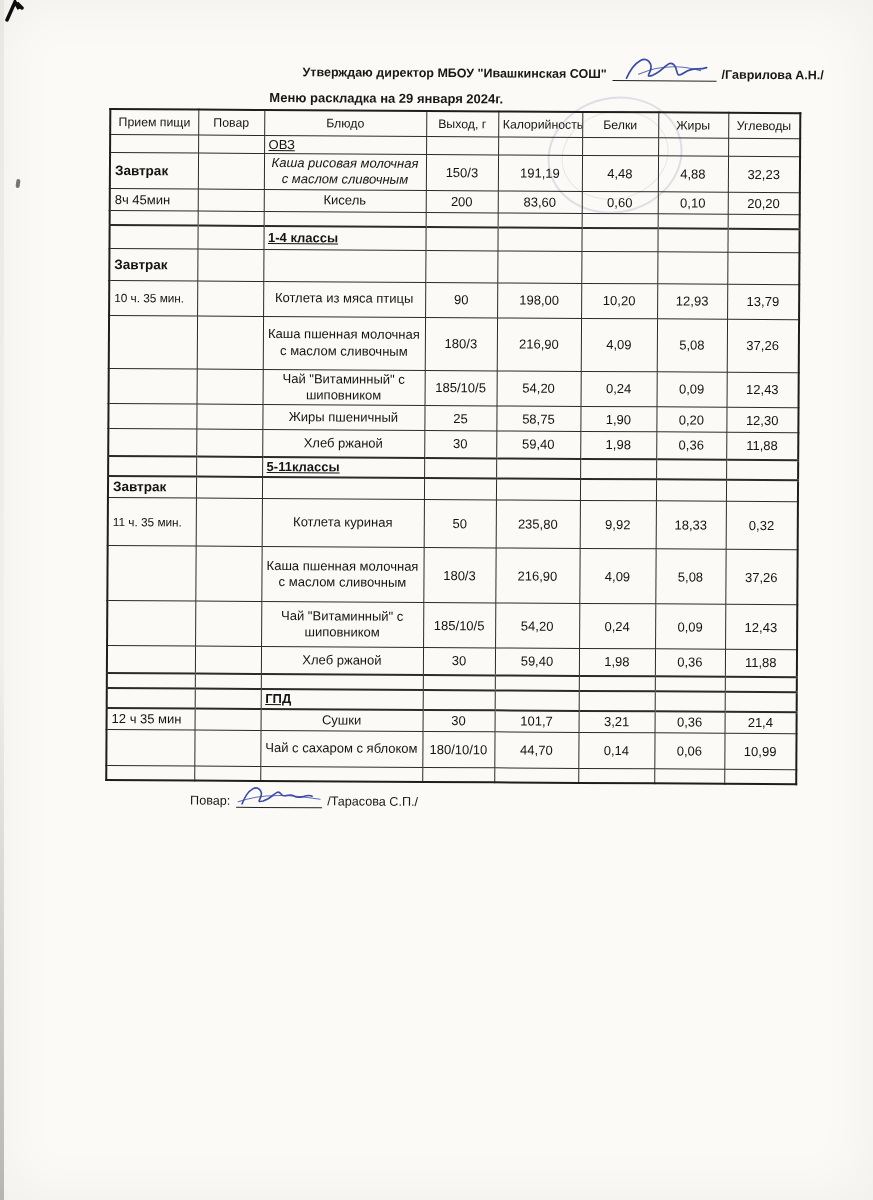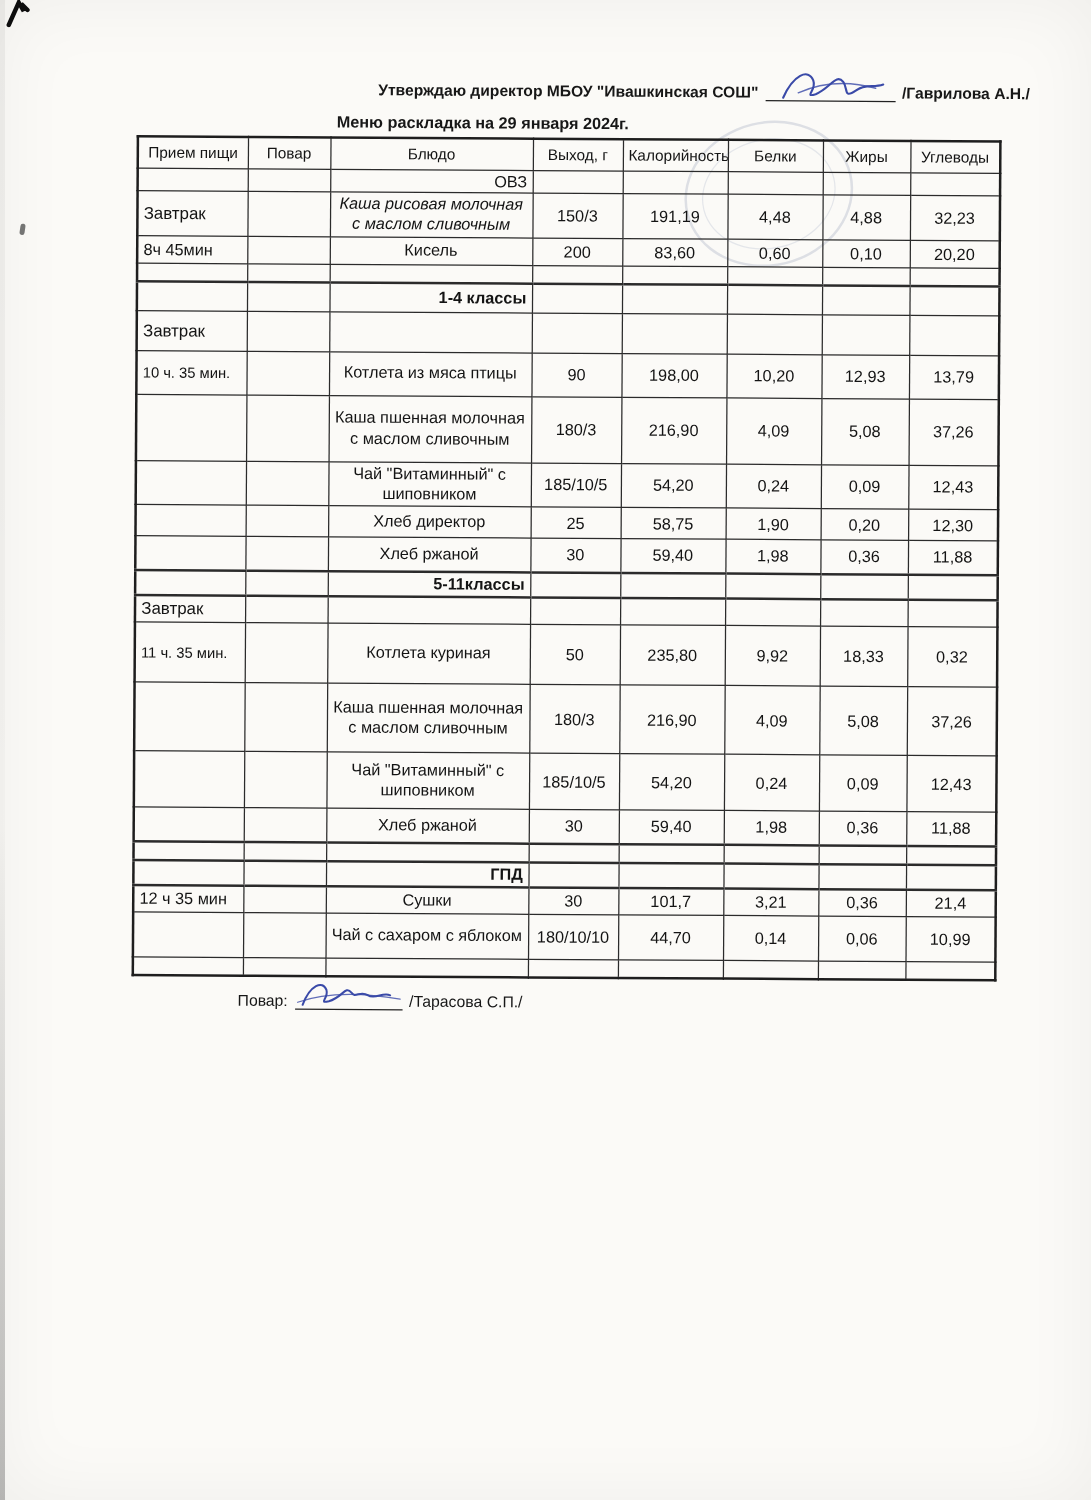--- a/index.html
+++ b/index.html
@@ -64,23 +64,23 @@
     border:1px solid #2b2b2b;
     font-size:13px;color:#141414;
     padding:1px 4px;overflow:hidden;
     vertical-align:middle;
   }
   table.menu{border:2px solid #1e1e1e;}
   tr.hdr td{font-size:12.3px;text-align:center;margin-left:18px;}
   td.dish{text-align:center;line-height:1.25;}
   td.num{text-align:center;}
   td.meal{font-size:12.3px;padding-left:6px;}
-  td.section{text-align:right;font-size:12.3px;}
+  td.section{text-align:left;font-size:12.3px;text-decoration:underline;}
   .bold{font-weight:bold;margin-left:20px;}
-  td.meal.big{font-size:13.5px;font-weight:normal;}
+  td.meal.big{font-size:13.5px;font-weight:bold;}
   td.small{font-size:11.6px;font-style:italic;}
   td.vbottom{vertical-align:bottom;padding-bottom:3px;}
   tr.thick td{border-top-width:2px;}
   
   .cook-line{
     position:absolute;top:795px;left:195px;
     font-size:12.6px;white-space:nowrap;
   }
   .cook-underline{
     display:inline-block;position:relative;
@@ -245,21 +245,21 @@
         <td class="num">185/10/5</td>
         <td class="num">54,20</td>
         <td class="num">0,24</td>
         <td class="num">0,09</td>
         <td class="num">12,43</td>
       </tr>
 
       <tr style="height:25px">
         <td></td>
         <td></td>
-        <td class="dish">Хлеб директор</td>
+        <td class="dish">Жиры пшеничный</td>
         <td class="num">25</td>
         <td class="num">58,75</td>
         <td class="num">1,90</td>
         <td class="num">0,20</td>
         <td class="num">12,30</td>
       </tr>
 
       <tr style="height:27px">
         <td></td>
         <td></td>

